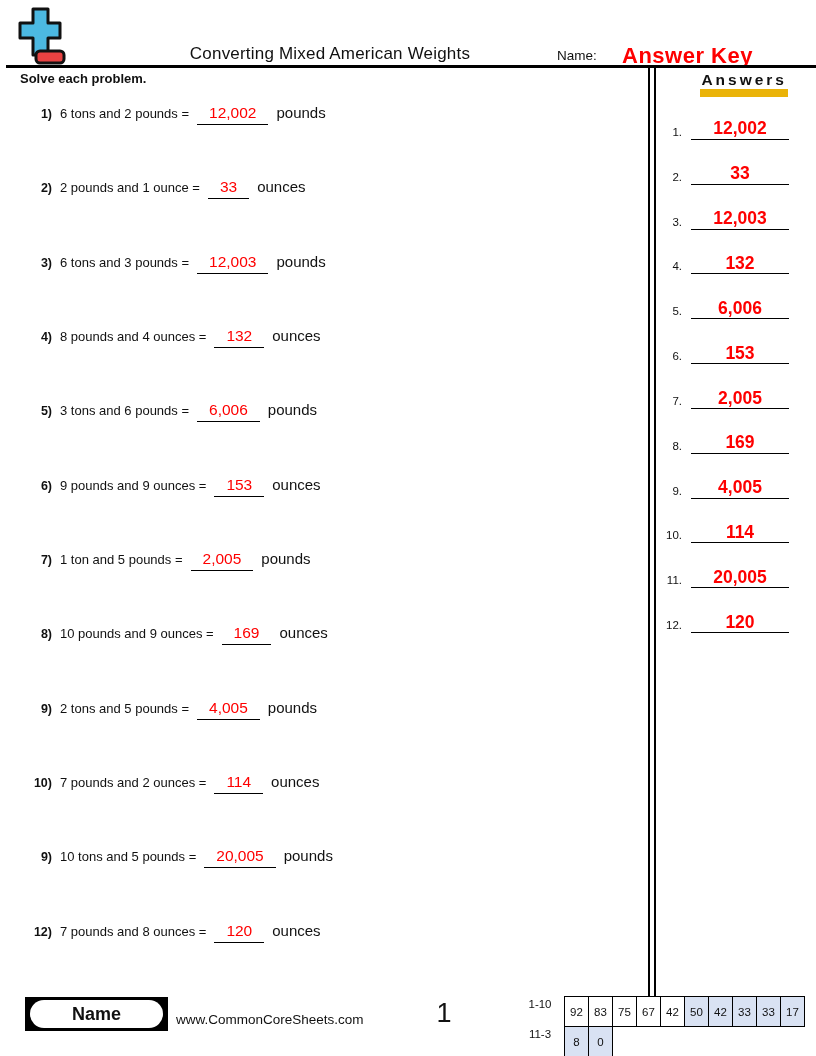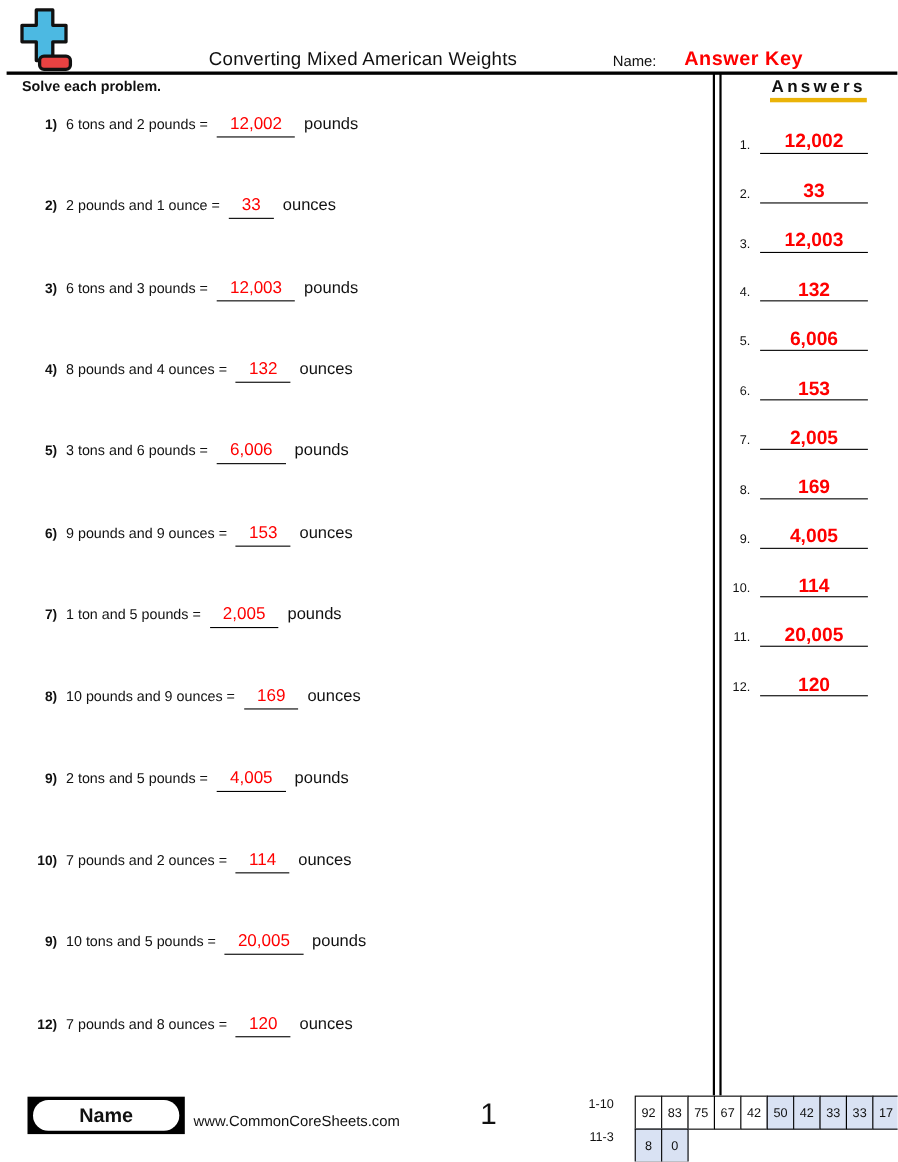--- a/index.html
+++ b/index.html
@@ -11,31 +11,31 @@
   html,body{background:#fff;}
   body{
     width:816px;height:1056px;position:relative;overflow:hidden;
     font-family:"Liberation Sans","DejaVu Sans",sans-serif;color:var(--ink);
   }
   
   .logo{position:absolute;left:15px;top:6px;width:52px;height:60px;}
   .page-title{position:absolute;left:140px;top:44px;width:380px;text-align:center;
     font-size:17px;letter-spacing:.2px;}
   .name-label{position:absolute;left:557px;top:48px;font-size:13.5px;}
-  .name-value{position:absolute;left:622px;top:43px;font-size:18px;font-weight:bold;
+  .name-value{position:absolute;left:622px;top:43px;font-size:22px;font-weight:bold;
     color:var(--red);letter-spacing:.5px;}
   .header-rule{position:absolute;left:6px;right:0;top:65px;height:3px;background:#000;}
   .instructions{position:absolute;left:20px;top:71px;font-size:13px;font-weight:bold;}
 
   
   .v-divider{position:absolute;left:648px;top:66px;height:930px;width:8px;
     border-left:2.5px solid #000;border-right:2.5px solid #000;}
   .answers-title-wrap{position:absolute;left:660px;top:71px;width:128px;text-align:right;}
   .answers-title{font-size:15.5px;font-weight:bold;letter-spacing:3px;
-    border-bottom:4px solid #eab308;padding:0 1px 1px 1px;}
+    border-bottom:8px solid #eab308;padding:0 1px 1px 1px;}
   .answers-list{position:absolute;left:661px;top:95px;width:128px;}
   .answer-item{height:44.85px;display:flex;align-items:flex-end;}
   .anum{width:21px;text-align:right;font-size:11.5px;padding-bottom:2px;flex:none;}
   .aline{flex:1;margin-left:9px;border-bottom:1.6px solid #000;text-align:center;
     font-size:17.5px;font-weight:bold;color:var(--red);padding-bottom:1px;line-height:1.05;}
 
   
   .problems-list{position:absolute;left:30px;top:104px;width:600px;}
   .problem-row{height:74.35px;display:flex;align-items:baseline;}
   .pnum{width:22px;flex:none;text-align:right;font-size:12.5px;font-weight:bold;margin-right:8px;}
@@ -47,22 +47,22 @@
   
   .subject-bar{position:absolute;left:25px;top:997px;width:143px;height:34px;background:#000;}
   .subject-pill{position:absolute;left:5px;top:3px;right:5px;bottom:3px;background:#fff;
     border-radius:14px;display:flex;align-items:center;justify-content:center;
     font-size:18px;font-weight:bold;}
   .website{position:absolute;left:176px;top:1012px;font-size:13.5px;}
   .page-number{position:absolute;left:426px;top:998px;width:36px;text-align:center;font-size:27px;}
   .score-table{position:absolute;left:522px;top:996px;}
   .score-row{display:flex;}
   .score-row + .score-row{margin-top:-1px;}
-  .score-label{width:36px;flex:none;text-align:right;font-size:11.5px;line-height:17.5px;
-    margin-right:19px;}
+  .score-label{width:36px;flex:none;text-align:center;font-size:11.5px;line-height:17.5px;
+    margin-right:6px;}
   .score-cell{width:25px;height:31px;flex:none;border:1px solid #000;background:#fff;
     display:flex;align-items:center;justify-content:center;font-size:11.5px;}
   .score-cell + .score-cell{margin-left:-1px;}
   .score-cell.shaded{background:var(--cell-blue);}
 </style>
 </head>
 <body>
 
 <svg class="logo" viewBox="0 0 52 60">
   <path d="M18 3 h15 v14 h12 v15 h-12 v17 h-15 v-17 h-13 v-15 h13 z" fill="#4cb9e2" stroke="#111" stroke-width="3" stroke-linejoin="round"></path>

